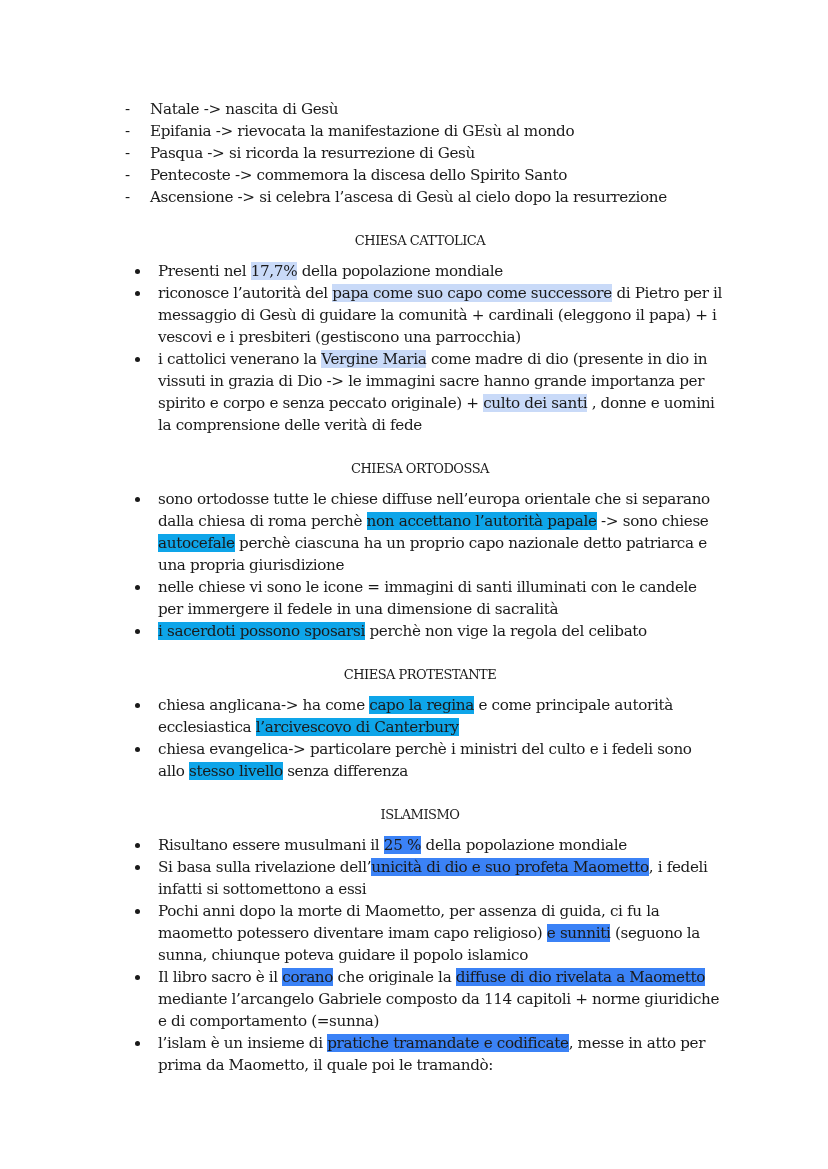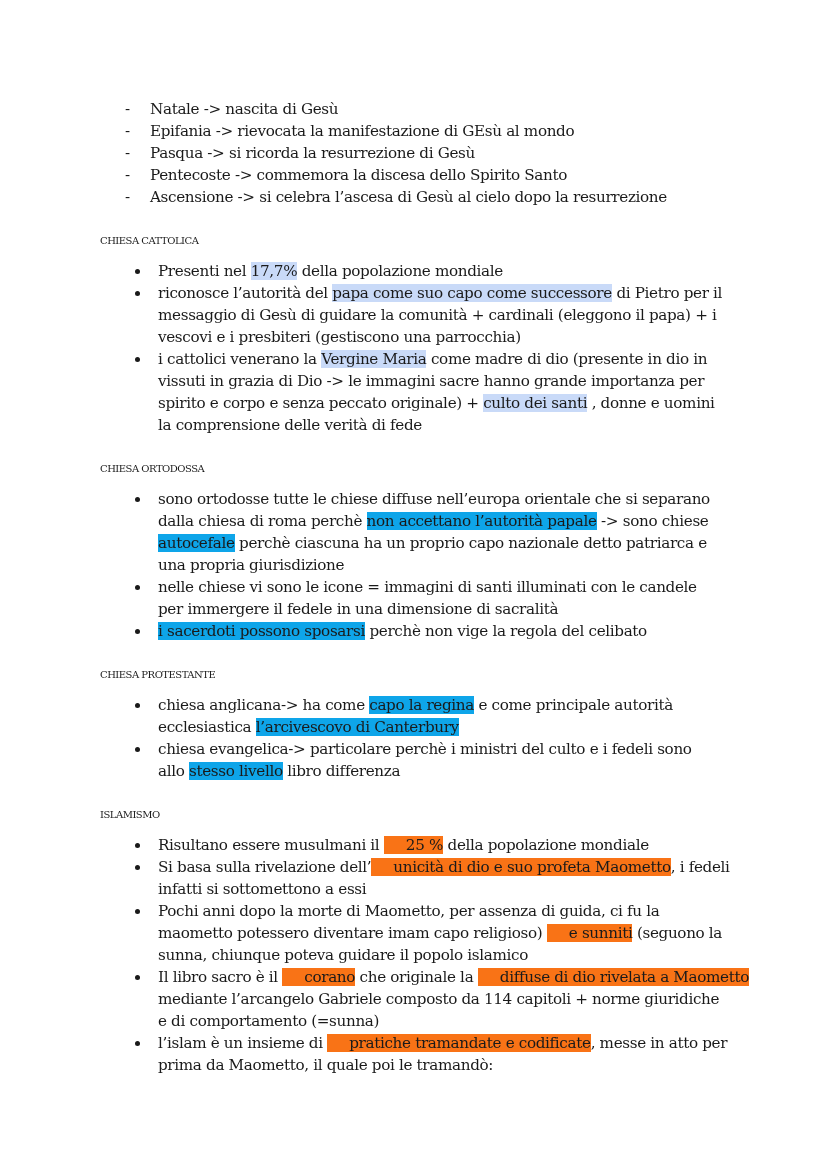--- a/index.html
+++ b/index.html
@@ -4,27 +4,27 @@
 <style>
   html, body { margin:0; padding:0; background:#ffffff; }
   body { width:828px; height:1169px; position:relative; overflow:hidden;
          font-family:"DejaVu Serif", "Liberation Serif", serif; color:#1a1a1a; }
   .page { position:absolute; left:100px; top:98px; width:640px; }
   .line { font-size:15.2px; line-height:22px; white-space:nowrap; letter-spacing:-0.35px; }
   .dash-list { margin:0; padding:0; list-style:none; }
   .dash-item { position:relative; padding-left:50px; }
   .dash-item .dash { position:absolute; left:25px; top:0; }
   .section { margin-top:22px; }
-  .heading { font-size:10px; line-height:22px; letter-spacing:-0.5px; }
+  .heading { font-size:13px; line-height:22px; letter-spacing:-0.5px;text-align:center; }
   .bullets { margin:8px; padding:0; list-style:none; }
   .bullet { position:relative; padding-left:50px; }
   .bullet .dot { position:absolute; left:27px; top:9px; width:5px; height:5px; border-radius:50%; background:#1a1a1a; }
   .hl-blue { background:#c9daf8; }
   .hl-teal { background:#0ea5e9; }
-  .hl-yellow { background:#f97316;padding-left:22px; }
+  .hl-yellow { background:#3b82f6; }
 </style>
 </head>
 <body>
 
 <div class="page">
 
   <ul class="dash-list">
     <li class="dash-item line"><span class="dash">-</span><span>Natale -&gt; nascita di Gesù</span></li>
     <li class="dash-item line"><span class="dash">-</span><span>Epifania -&gt; rievocata la manifestazione di GEsù al mondo</span></li>
     <li class="dash-item line"><span class="dash">-</span><span>Pasqua -&gt; si ricorda la resurrezione di Gesù</span></li>
@@ -81,21 +81,21 @@
     <div class="heading">CHIESA PROTESTANTE</div>
     <ul class="bullets">
       <li class="bullet">
         <span class="dot"></span>
         <div class="line"><span>chiesa anglicana-&gt; ha come </span><span class="hl-teal">capo la regina</span><span> e come principale autorità</span></div>
         <div class="line"><span>ecclesiastica </span><span class="hl-teal">l’arcivescovo di Canterbury</span></div>
       </li>
       <li class="bullet">
         <span class="dot"></span>
         <div class="line">chiesa evangelica-&gt; particolare perchè i ministri del culto e i fedeli sono</div>
-        <div class="line"><span>allo </span><span class="hl-teal">stesso livello</span><span> libro differenza</span></div>
+        <div class="line"><span>allo </span><span class="hl-teal">stesso livello</span><span> senza differenza</span></div>
       </li>
     </ul>
   </div>
 
   <div class="section">
     <div class="heading">ISLAMISMO</div>
     <ul class="bullets">
       <li class="bullet">
         <span class="dot"></span>
         <div class="line"><span>Risultano essere musulmani il </span><span class="hl-yellow">25 %</span><span> della popolazione mondiale</span></div>

